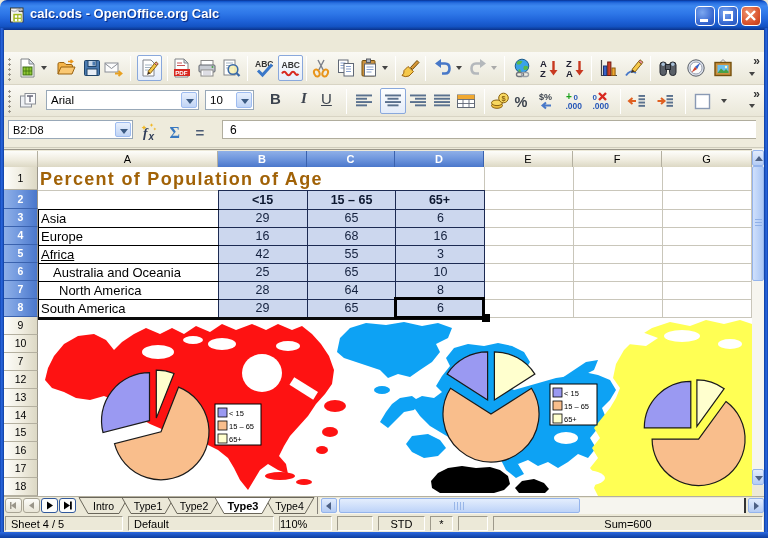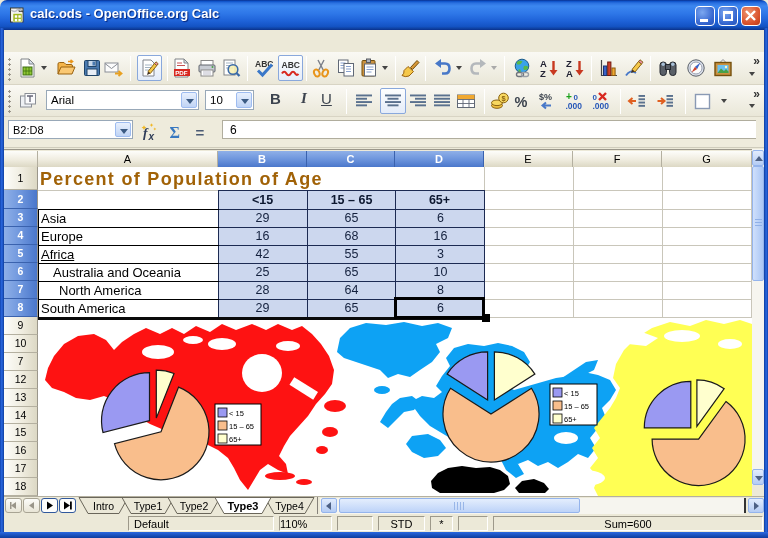--- a/index.html
+++ b/index.html
@@ -566,20 +566,23 @@
         </svg></div>
     <div class="sbbtn" style="left:335px;top:1px;width:241px;height:15px;background:linear-gradient(#e4eefd,#bdd3f8);">
       <div style="position:absolute;left:114px;top:3px;width:1px;height:8px;background:#98b6e8;box-shadow:3px 0 0 #98b6e8,6px 0 0 #98b6e8,9px 0 0 #98b6e8;"></div>
       </div>
     <div style="position:absolute;left:740px;top:1px;width:2px;height:15px;background:#333;"></div>
     <div class="sbbtn" style="left:744px;top:1px;width:16px;height:15px;"><svg width="15" height="14">
           <path d="M5,3 L10,7 L5,11 Z" fill="#4d6185"></path>
         </svg></div>
   </div>
   <div id="statusbar">
+    <div class="spanel" style="left:1px; width:118px;">
+        <span style="position:absolute;left:5px;top:1px;">Sheet 4 / 5</span>
+      </div>
     <div class="spanel" style="left:124px; width:146px;">
         <span style="position:absolute;left:5px;top:1px;">Default</span>
       </div>
     <div class="spanel" style="left:275px; width:53px; line-height:14px;">110%</div>
     <div class="spanel" style="left:333px; width:36px;"></div>
     <div class="spanel" style="left:374px; width:47px; text-align:center; line-height:14px;">STD</div>
     <div class="spanel" style="left:426px; width:23px; text-align:center; line-height:14px;">*</div>
     <div class="spanel" style="left:454px; width:30px;"></div>
     <div class="spanel" style="left:489px; width:270px; text-align:center; line-height:14px;">Sum=600</div>
   </div>

